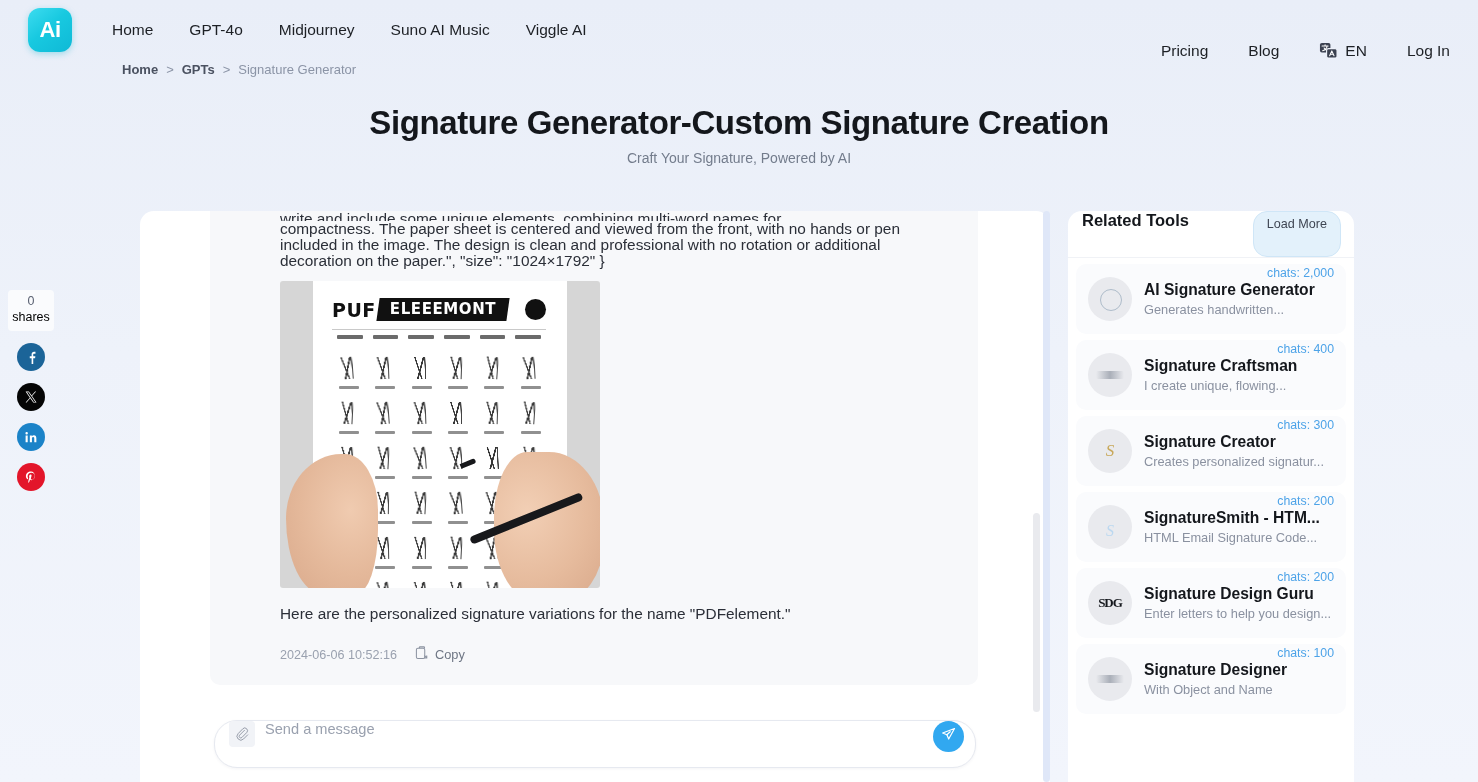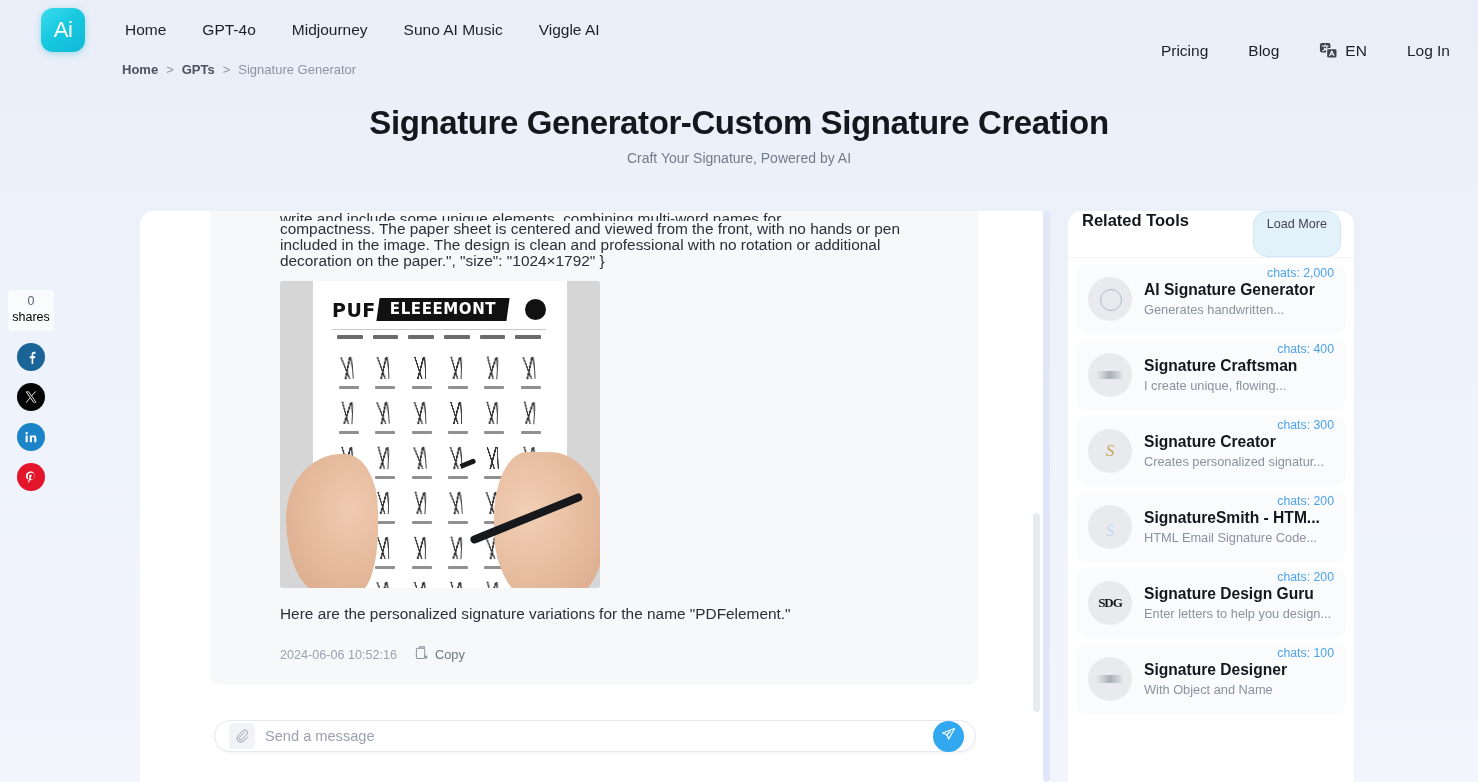--- a/index.html
+++ b/index.html
@@ -7,24 +7,24 @@
     width: 1478px; height: 782px;
     overflow: hidden;
     font-family: "Liberation Sans", sans-serif;
     background: #eaeff8;
     color: #1d2025;
   }
   #root { position: relative; width: 1478px; height: 782px; background: linear-gradient(180deg,#e9eef8 0%, #eef2fa 45%, #f2f5fc 100%); }
 
   
   .topbar { position: absolute; top: 0; left: 0; width: 1478px; height: 60px; display: flex; align-items: center; }
-  .logo { margin-left: 41px; width: 44px; height: 44px; border-radius: 12px;
+  .logo { margin-left: 28px; width: 44px; height: 44px; border-radius: 12px;
           background: linear-gradient(140deg,#3ddcf0 0%, #18c9e0 45%, #0fb9d6 100%);
           display: flex; align-items: center; justify-content: center;
-          color: #fff; font-weight: 400; font-size: 22px; letter-spacing: -0.5px;
+          color: #fff; font-weight: 700; font-size: 22px; letter-spacing: -0.5px;
           box-shadow: 0 2px 6px rgba(20,180,210,.35); }
   .nav { display: flex; align-items: center; margin-left: 40px; gap: 36px; }
   .nav a, .nav-right a { font-size: 15.5px; color: #1d2025; text-decoration: none; font-weight: 500; white-space: nowrap; }
   .nav-right { position: absolute; right: 28px; top: 0; height: 60px; display: flex; align-items: flex-end; gap: 40px; }
   .lang { display: flex; align-items: center; gap: 7px; cursor: pointer; }
   .lang svg { display: block; }
   .lang span { font-size: 15.5px; color: #1d2025; font-weight: 500; }
 
   
   .crumbs { position: absolute; top: 62px; left: 122px; display: flex; align-items: center; gap: 8px; font-size: 13px; }
@@ -90,22 +90,22 @@
   .shot .pen { position: absolute; right: 18px; bottom: 88px; width: 120px; height: 8px; background: #17181b;
                border-radius: 4px; transform: rotate(-22deg); transform-origin: right center; }
   .shot .pentip { position: absolute; right: 124px; bottom: 122px; width: 16px; height: 5px; background: #17181b;
                border-radius: 0 3px 3px 0; transform: rotate(-22deg); }
   .caption { margin: 14px 0 9px 70px; font-size: 15.4px; line-height: 24px; color: #2b2f38; }
   .meta { margin: 20px 0 0 70px; display: flex; align-items: center; gap: 18px; }
   .meta .ts { font-size: 12.6px; color: #9aa1af; }
   .meta .copy { display: flex; align-items: center; gap: 7px; font-size: 12.8px; color: #6e7684; cursor: pointer; }
 
   
-  .composer { position: absolute; left: 214px; top: 720px; width: 762px; height: 32px; background: #fff;
-              border: 1px solid #e6e9f0; border-radius: 23px; display: flex; align-items: center;
+  .composer { position: absolute; left: 214px; top: 720px; width: 762px; height: 48px; background: #fff;
+              border: 1px solid #e6e9f0; border-radius: 23px; display: flex; align-items: flex-start;
               box-shadow: 0 1px 3px rgba(30,45,80,.05); }
   .clip { width: 26px; height: 26px; margin-left: 14px; background: #f1f3f7; border-radius: 4px;
           display: flex; align-items: center; justify-content: center; cursor: pointer; }
   .composer input { flex: 1; border: 0; outline: 0; margin-left: 10px; font-size: 14.6px;
                     font-family: "Liberation Sans", sans-serif; color: #2b2f38; background: transparent; }
   .composer input::placeholder { color: #9aa1af; }
   .send { width: 31px; height: 31px; margin-right: 11px; border-radius: 50%; background: #31a8f0;
           display: flex; align-items: center; justify-content: center; cursor: pointer; }
 
   

